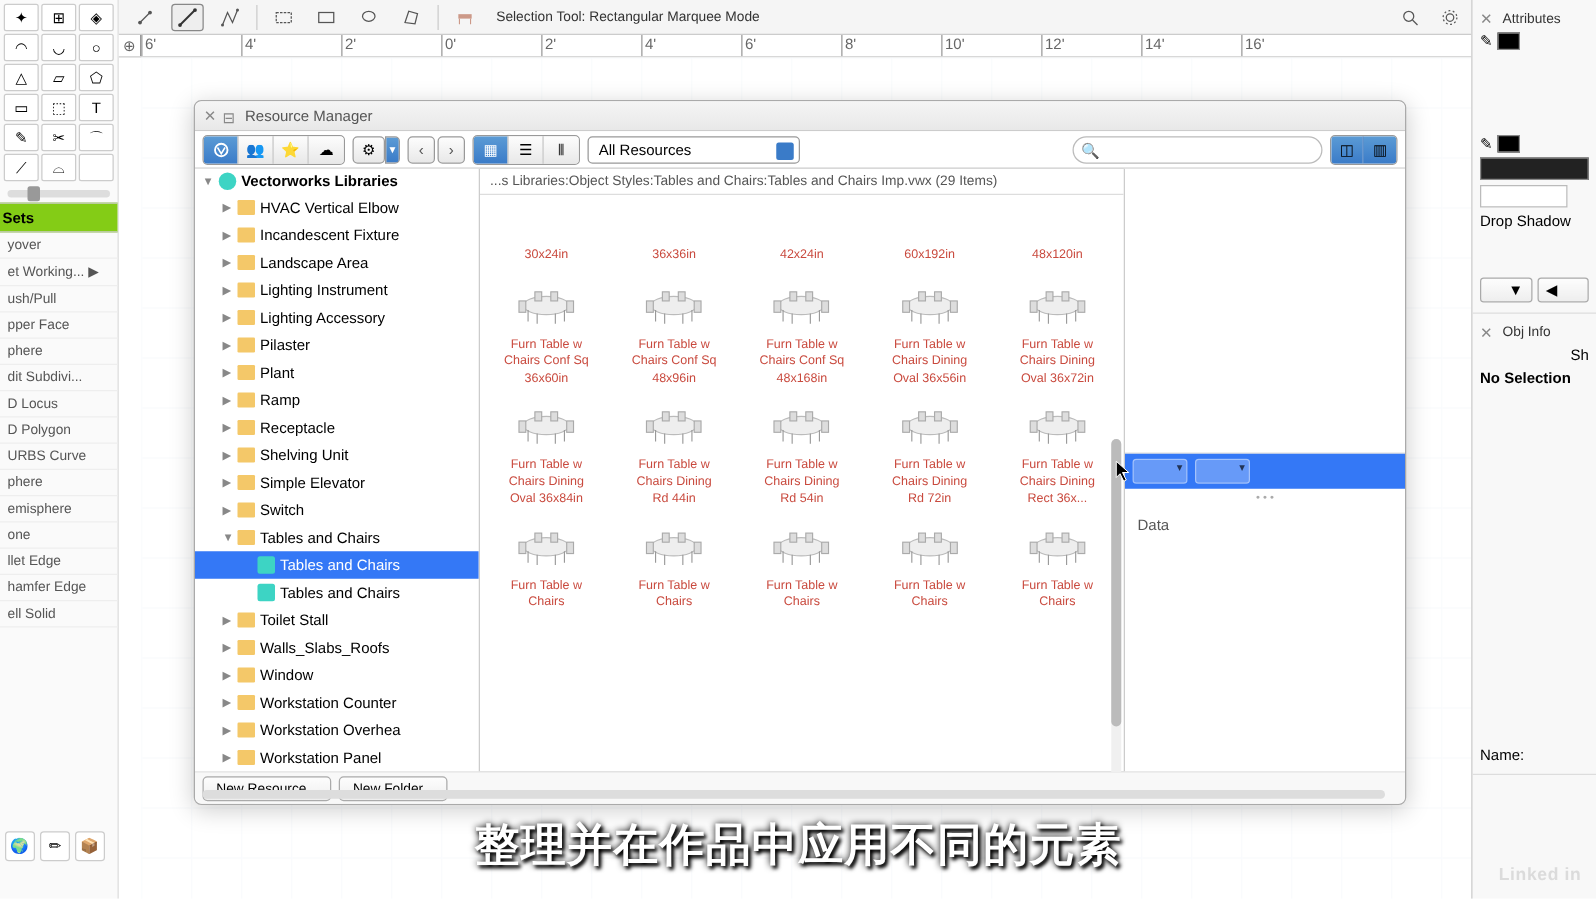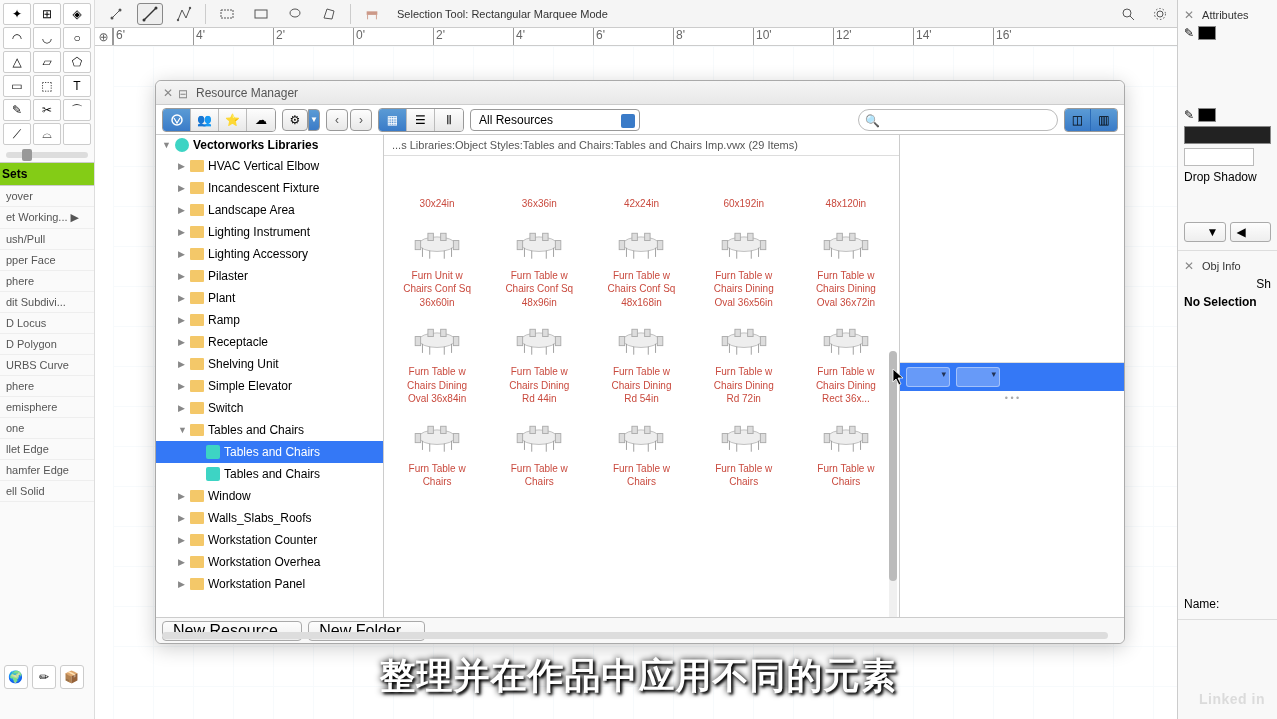--- a/index.html
+++ b/index.html
@@ -80,21 +80,21 @@
 
 .rm-preview { width: 225px; border-left: 1px solid #ccc; background: #fff; display: flex; flex-direction: column; }
 .rm-preview-top { height: 228px; border-bottom: 1px solid #ddd; }
 .rm-preview-bar { background: #3478f6; padding: 4px 6px; display: flex; gap: 6px; }
 .rm-preview-dd { height: 20px; width: 44px; background: rgba(255,255,255,0.25); border: 1px solid rgba(255,255,255,0.4); border-radius: 3px; position:relative; }
 .rm-preview-dd::after { content:"▾"; position:absolute; right:3px; top:1px; color:#235; font-size:9px; }
 .rm-preview-dots { text-align:center; color:#aaa; font-size:9px; padding:2px; }
 .rm-preview-data { padding: 8px 10px; font-size: 12px; color: #555; }
 
 .rm-footer { height: 26px; border-top: 1px solid #ccc; display: flex; align-items: center; padding: 0 6px; gap: 6px; background: #f8f8f8; border-radius: 0 0 6px 6px; }
-.rm-footer-btn { height: 20px; padding: 0 10px; border: 1px solid #aaa; border-radius: 4px; background: linear-gradient(#fdfdfd,#eee); font-size: 16px; }
+.rm-footer-btn { height: 20px; padding: 0 10px; border: 1px solid #aaa; border-radius: 4px; background: linear-gradient(#fdfdfd,#eee); font-size: 11px; }
 
 
 .right-panels { position: absolute; right: 0; top: 0; width: 100px; height: 100%; background: #f8f8f8; border-left: 1px solid #ccc; }
 .rp-section { border-bottom: 1px solid #ddd; padding: 4px 6px; }
 .rp-title { font-size: 11px; font-weight: 500; color: #333; }
 .rp-close { color: #888; margin-right: 4px; }
 .rp-row { display: flex; gap: 4px; margin: 4px 0; align-items: center; }
 .rp-swatch { width: 18px; height: 14px; border: 1px solid #888; }
 .rp-swatch.black { background: #000; }
 .rp-swatch.dark { background: #222; width: 90px; height: 18px; }
@@ -380,26 +380,31 @@
             <span class="tree-tool-icon"></span>
             <span>Tables and Chairs</span>
           </div>
           <div class="tree-item tree-child">
             <span class="tree-tool-icon"></span>
             <span>Tables and Chairs</span>
           </div>
           <div class="tree-item">
             <span class="tree-disc"></span>
             <span class="tree-folder"></span>
+            <span>Toilet Stall</span>
+          </div>
+          <div class="tree-item">
+            <span class="tree-disc"></span>
+            <span class="tree-folder"></span>
+            <span>Walls_Slabs_Roofs</span>
+          </div>
+          <div class="tree-item">
+            <span class="tree-disc"></span>
+            <span class="tree-folder"></span>
             <span>Window</span>
-          </div>
-          <div class="tree-item">
-            <span class="tree-disc"></span>
-            <span class="tree-folder"></span>
-            <span>Walls_Slabs_Roofs</span>
           </div>
           <div class="tree-item">
             <span class="tree-disc"></span>
             <span class="tree-folder"></span>
             <span>Workstation Counter</span>
           </div>
           <div class="tree-item">
             <span class="tree-disc"></span>
             <span class="tree-folder"></span>
             <span>Workstation Overhea</span>
@@ -439,21 +444,21 @@
                   <line x1="14" y1="24" x2="14" y2="34" stroke="#999"></line>
                   <line x1="46" y1="24" x2="46" y2="34" stroke="#999"></line>
                   <line x1="22" y1="27" x2="22" y2="36" stroke="#999"></line>
                   <line x1="38" y1="27" x2="38" y2="36" stroke="#999"></line>
                   <rect x="6" y="16" width="6" height="10" fill="#ddd" stroke="#aaa"></rect>
                   <rect x="48" y="16" width="6" height="10" fill="#ddd" stroke="#aaa"></rect>
                   <rect x="20" y="8" width="6" height="8" fill="#ddd" stroke="#aaa"></rect>
                   <rect x="34" y="8" width="6" height="8" fill="#ddd" stroke="#aaa"></rect>
                 </svg>
               </div>
-              <div class="rm-item-name">Furn Unit w Chairs Conf Sq 36x60in</div>
+              <div class="rm-item-name">Furn Table w Chairs Conf Sq 36x60in</div>
             </div>
             <div class="rm-item">
               <div class="rm-thumb">
                 <svg viewBox="0 0 60 44">
                   <ellipse cx="30" cy="20" rx="20" ry="8" fill="#eee" stroke="#bbb"></ellipse>
                   <line x1="14" y1="24" x2="14" y2="34" stroke="#999"></line>
                   <line x1="46" y1="24" x2="46" y2="34" stroke="#999"></line>
                   <line x1="22" y1="27" x2="22" y2="36" stroke="#999"></line>
                   <line x1="38" y1="27" x2="38" y2="36" stroke="#999"></line>
                   <rect x="6" y="16" width="6" height="10" fill="#ddd" stroke="#aaa"></rect>
@@ -678,20 +683,21 @@
         </div>
       </div>
     </div>
     <div class="rm-preview">
       <div class="rm-preview-top"></div>
       <div class="rm-preview-bar">
         <div class="rm-preview-dd"></div>
         <div class="rm-preview-dd"></div>
       </div>
       <div class="rm-preview-dots">• • •</div>
+      <div class="rm-preview-data">Data</div>
       <div style="flex:1"></div>
       <div class="rm-scroll-hz"></div>
       <div style="height:10px"></div>
     </div>
   </div>
   <div class="rm-footer">
     <button class="rm-footer-btn">New Resource...</button>
     <button class="rm-footer-btn">New Folder...</button>
   </div>
 </div>

